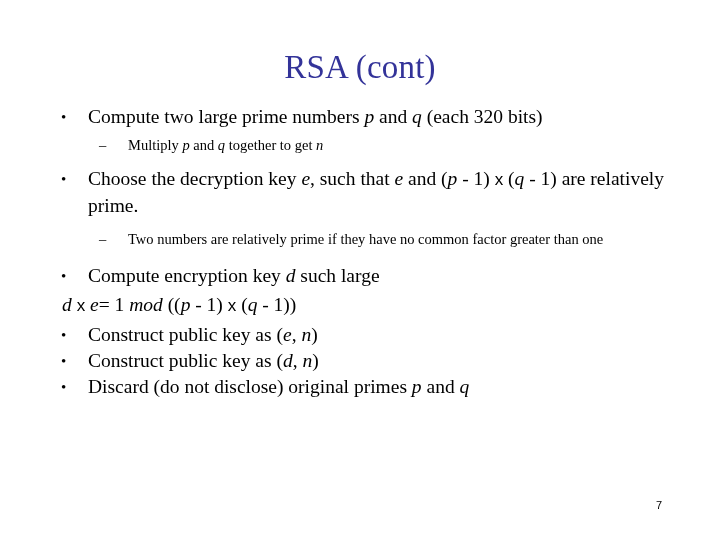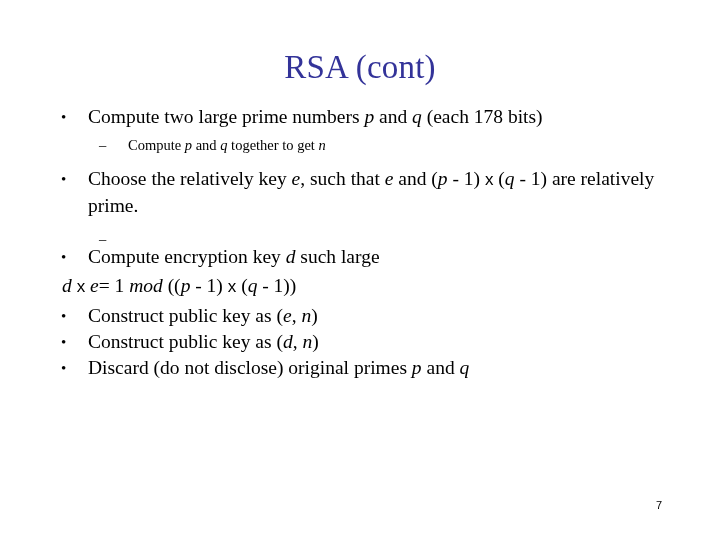--- a/index.html
+++ b/index.html
@@ -121,41 +121,42 @@
 <body>
 
 <div class="slide">
 
   <div class="slide-title">RSA (cont)</div>
 
   <div class="body">
 
     <div class="bullet-row">
       <span class="marker">•</span>
-      <span class="text"><span>Compute two large prime numbers </span><i>p</i><span> and </span><i>q</i><span> (each 178 bits)</span></span>
+      <span class="text"><span>Compute two large prime numbers </span><i>p</i><span> and </span><i>q</i><span> (each 320 bits)</span></span>
     </div>
 
     <div class="gap-sm"></div>
 
     <div class="sub-row">
       <span class="marker">–</span>
-      <span class="text"><span>Compute </span><i>p</i><span> and </span><i>q</i><span> together to get </span><i>n</i></span>
+      <span class="text"><span>Multiply </span><i>p</i><span> and </span><i>q</i><span> together to get </span><i>n</i></span>
     </div>
 
     <div class="gap-md"></div>
 
     <div class="bullet-row">
       <span class="marker">•</span>
-      <span class="text"><span>Choose the relatively key </span><i>e</i><span>, such that </span><i>e</i><span> and (</span><i>p</i><span> - 1) </span><span class="mul">x</span><span> (</span><i>q</i><span> - 1) are relatively prime.</span></span>
+      <span class="text"><span>Choose the decryption key </span><i>e</i><span>, such that </span><i>e</i><span> and (</span><i>p</i><span> - 1) </span><span class="mul">x</span><span> (</span><i>q</i><span> - 1) are relatively prime.</span></span>
     </div>
 
     <div class="gap-md"></div>
 
     <div class="sub-row">
       <span class="marker">–</span>
+      <span class="text"><span>Two numbers are relatively prime if they have no common factor greater than one</span></span>
     </div>
 
     <div class="gap-lg"></div>
 
     <div class="bullet-row">
       <span class="marker">•</span>
       <span class="text"><span>Compute encryption key </span><i>d</i><span> such large</span></span>
     </div>
 
     <div class="eq-line"><i>d</i><span> </span><span class="mul">x</span><span> </span><i>e</i><span>= 1 </span><i>mod</i><span> ((</span><i>p</i><span> - 1) </span><span class="mul">x</span><span> (</span><i>q</i><span> - 1))</span></div>

